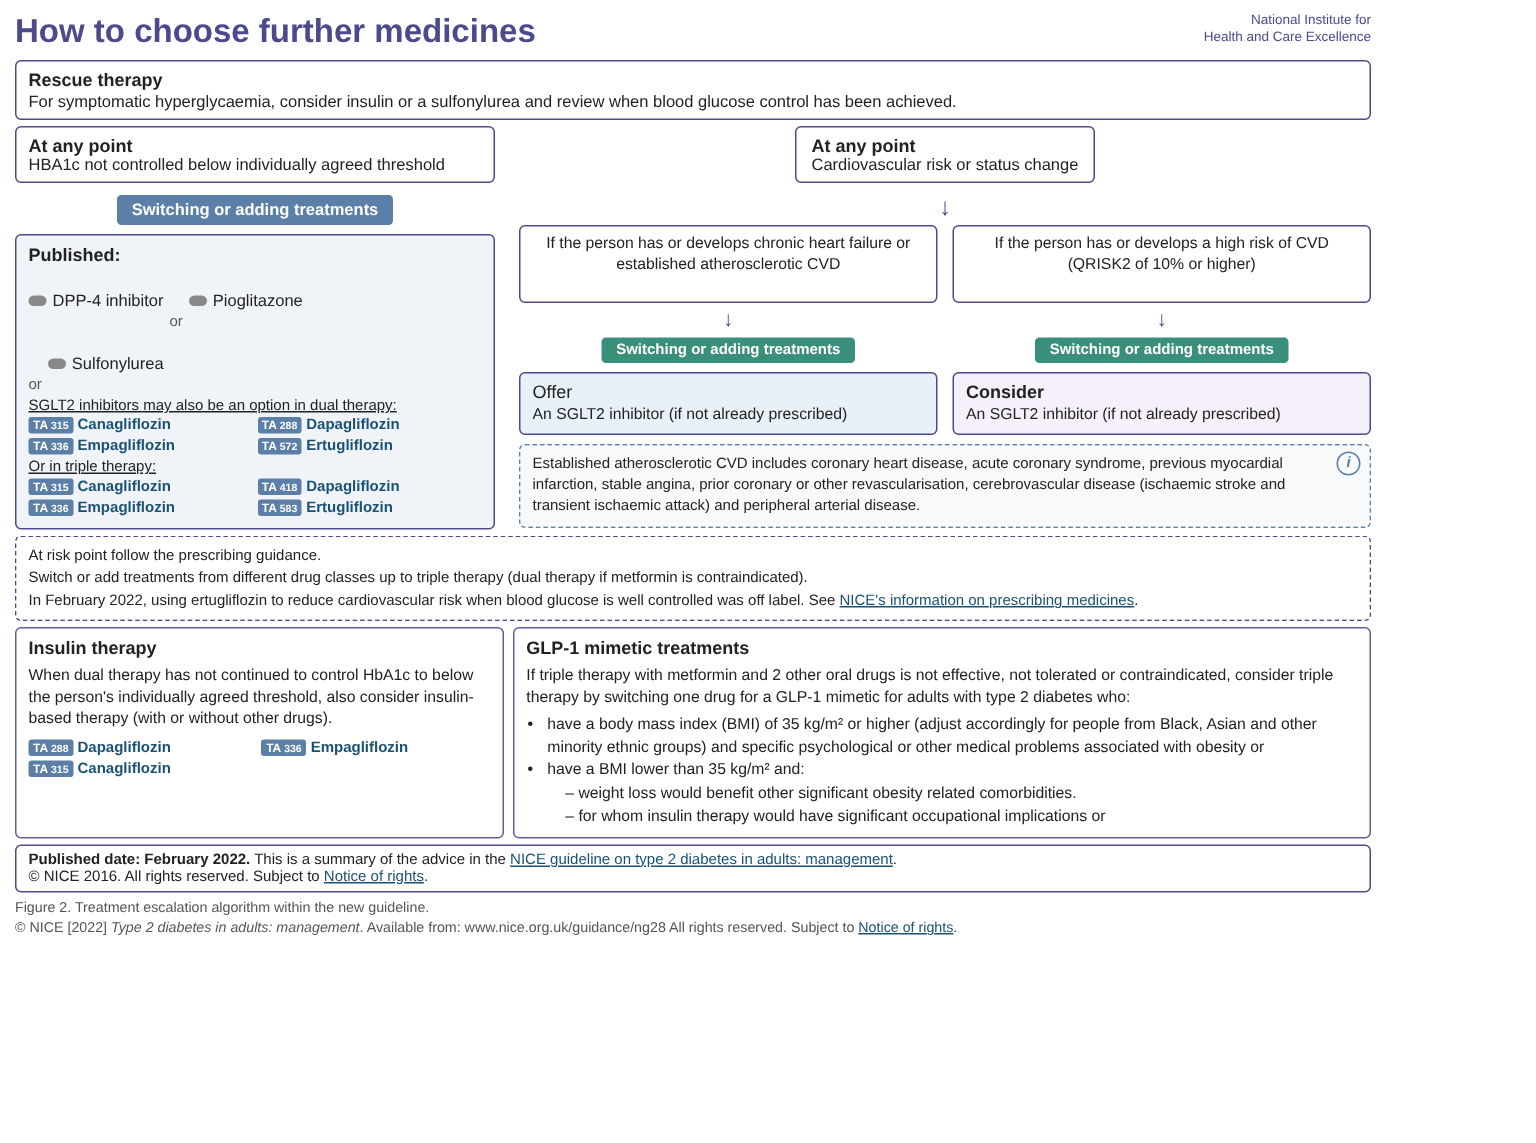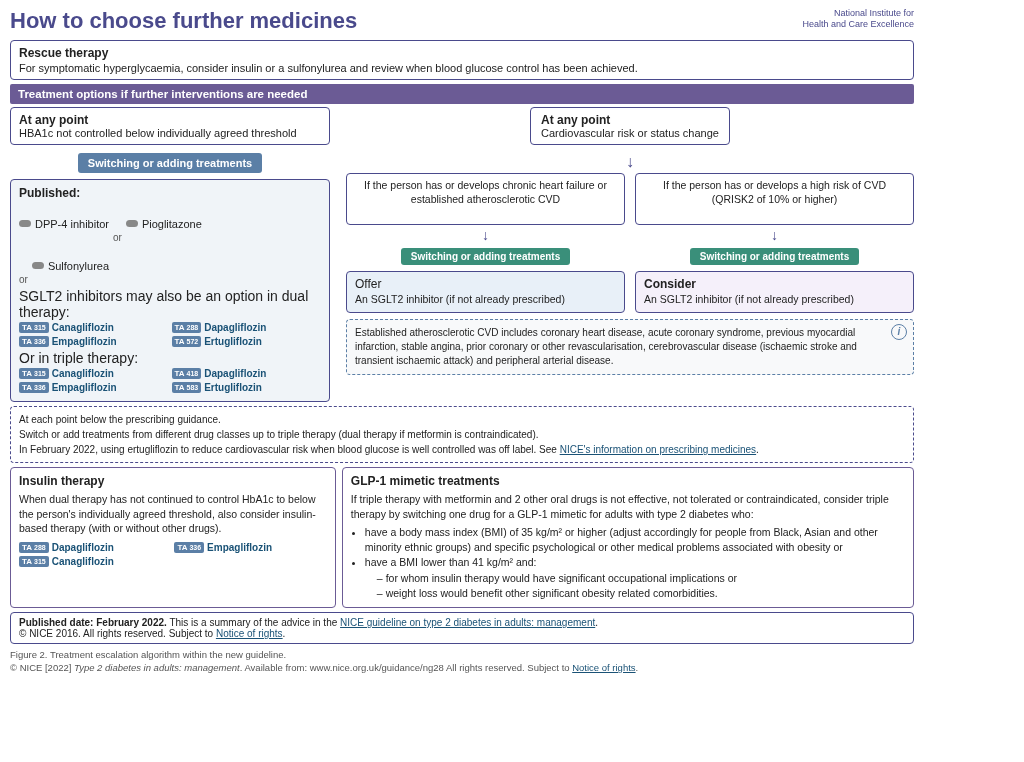--- a/index.html
+++ b/index.html
@@ -129,22 +129,23 @@
     }
     .ta-num {
       font-size: 7px;
     }
     .drug-name {
       font-weight: bold;
       font-size: 10px;
       color: #1a5276;
     }
     .section-text {
-      font-size: 14px;
+      font-size: 10px;
       margin: 3px 0 2px 0;
+      text-decoration: underline;
     }
     .drugs-grid {
       display: grid;
       grid-template-columns: 1fr 1fr;
       gap: 3px;
       margin-bottom: 2px;
     }
     .ta-drug-item {
       display: inline-flex;
       align-items: center;
@@ -355,21 +356,20 @@
       <div class="nice-subtitle">National Institute for</div>
       <div class="nice-subtitle">Health and Care Excellence</div>
     </div>
   </div>
 
   <div class="rescue-box">
     <div class="box-title">Rescue therapy</div>
     <div>For symptomatic hyperglycaemia, consider insulin or a sulfonylurea and review when blood glucose control has been achieved.</div>
   </div>
 
-  <div class="purple-banner">Treatment options if further interventions are needed</div>
 
   <div class="main-content-area">
 
     <div class="left-col">
 
       <div class="at-any-point-box">
         <div class="box-title">At any point</div>
         <div>HBA1c not controlled below individually agreed threshold</div>
       </div>
 
@@ -484,21 +484,21 @@
       </div>
 
       <div class="info-dashed-box" style="margin-top:6px;">
         <div class="info-icon">i</div>
         <p style="padding-right:22px;">Established atherosclerotic CVD includes coronary heart disease, acute coronary syndrome, previous myocardial infarction, stable angina, prior coronary or other revascularisation, cerebrovascular disease (ischaemic stroke and transient ischaemic attack) and peripheral arterial disease.</p>
       </div>
     </div>
   </div>
 
   <div class="note-dashed-box">
-    <div>At each point below the prescribing guidance.</div>
+    <div>At risk point follow the prescribing guidance.</div>
     <div>Switch or add treatments from different drug classes up to triple therapy (dual therapy if metformin is contraindicated).</div>
     <div>In February 2022, using ertugliflozin to reduce cardiovascular risk when blood glucose is well controlled was off label. See <a href="#">NICE's information on prescribing medicines</a>.</div>
   </div>
 
   <div class="bottom-row">
 
     <div class="insulin-box">
       <div class="box-title">Insulin therapy</div>
       <p style="font-size:10.5px; line-height:1.4; margin-bottom:6px;">When dual therapy has not continued to control HbA1c to below the person's individually agreed threshold, also consider insulin-based therapy (with or without other drugs).</p>
       <div class="drugs-grid">
@@ -516,24 +516,24 @@
         </span>
       </div>
     </div>
 
     <div class="glp1-box">
       <div class="box-title">GLP-1 mimetic treatments</div>
       <p style="font-size:10.5px; line-height:1.4; margin-bottom:4px;">If triple therapy with metformin and 2 other oral drugs is not effective, not tolerated or contraindicated, consider triple therapy by switching one drug for a GLP-1 mimetic for adults with type 2 diabetes who:</p>
       <ul style="font-size:10.5px; line-height:1.4; padding-left:14px;">
         <li>have a body mass index (BMI) of 35 kg/m² or higher (adjust accordingly for people from Black, Asian and other minority ethnic groups) and specific psychological or other medical problems associated with obesity or</li>
         <li>
-          <span>have a BMI lower than 41 kg/m² and:</span>
+          <span>have a BMI lower than 35 kg/m² and:</span>
           <ul style="padding-left:12px; list-style-type:none; margin-top:2px;">
+            <li>– <span>weight loss would benefit other significant obesity related comorbidities.</span></li>
             <li>– <span>for whom insulin therapy would have significant occupational implications or</span></li>
-            <li>– <span>weight loss would benefit other significant obesity related comorbidities.</span></li>
           </ul>
         </li>
       </ul>
     </div>
   </div>
 
   <div class="footer-box">
     <span><strong>Published date: February 2022.</strong><span> This is a summary of the advice in the </span><a href="#">NICE guideline on type 2 diabetes in adults: management</a>.</span>
     <br>
     <span><span>© NICE 2016. All rights reserved. Subject to </span><a href="#">Notice of rights</a><span>.</span></span>

